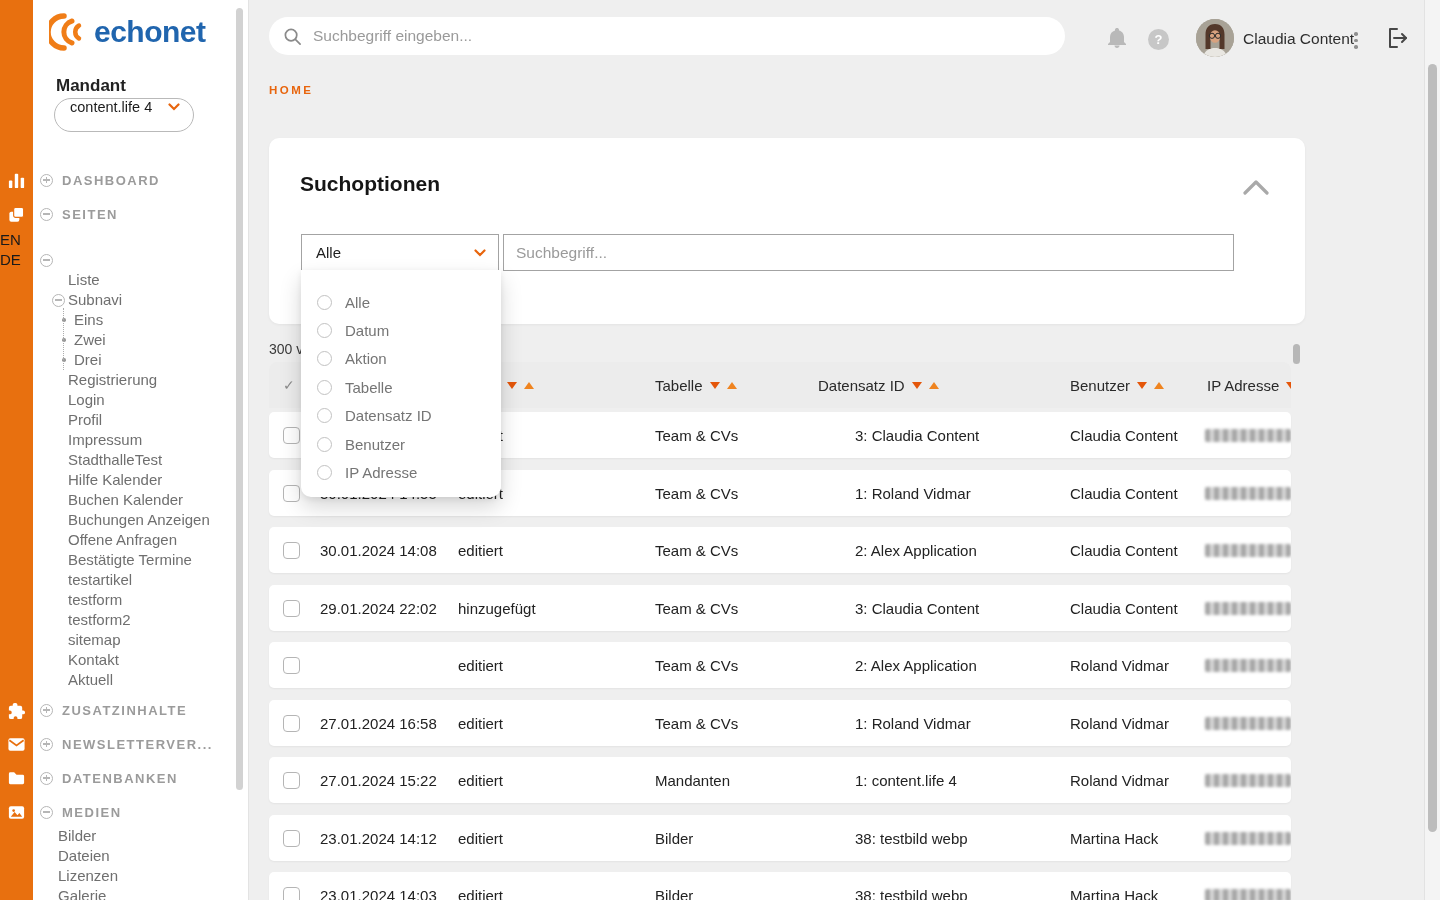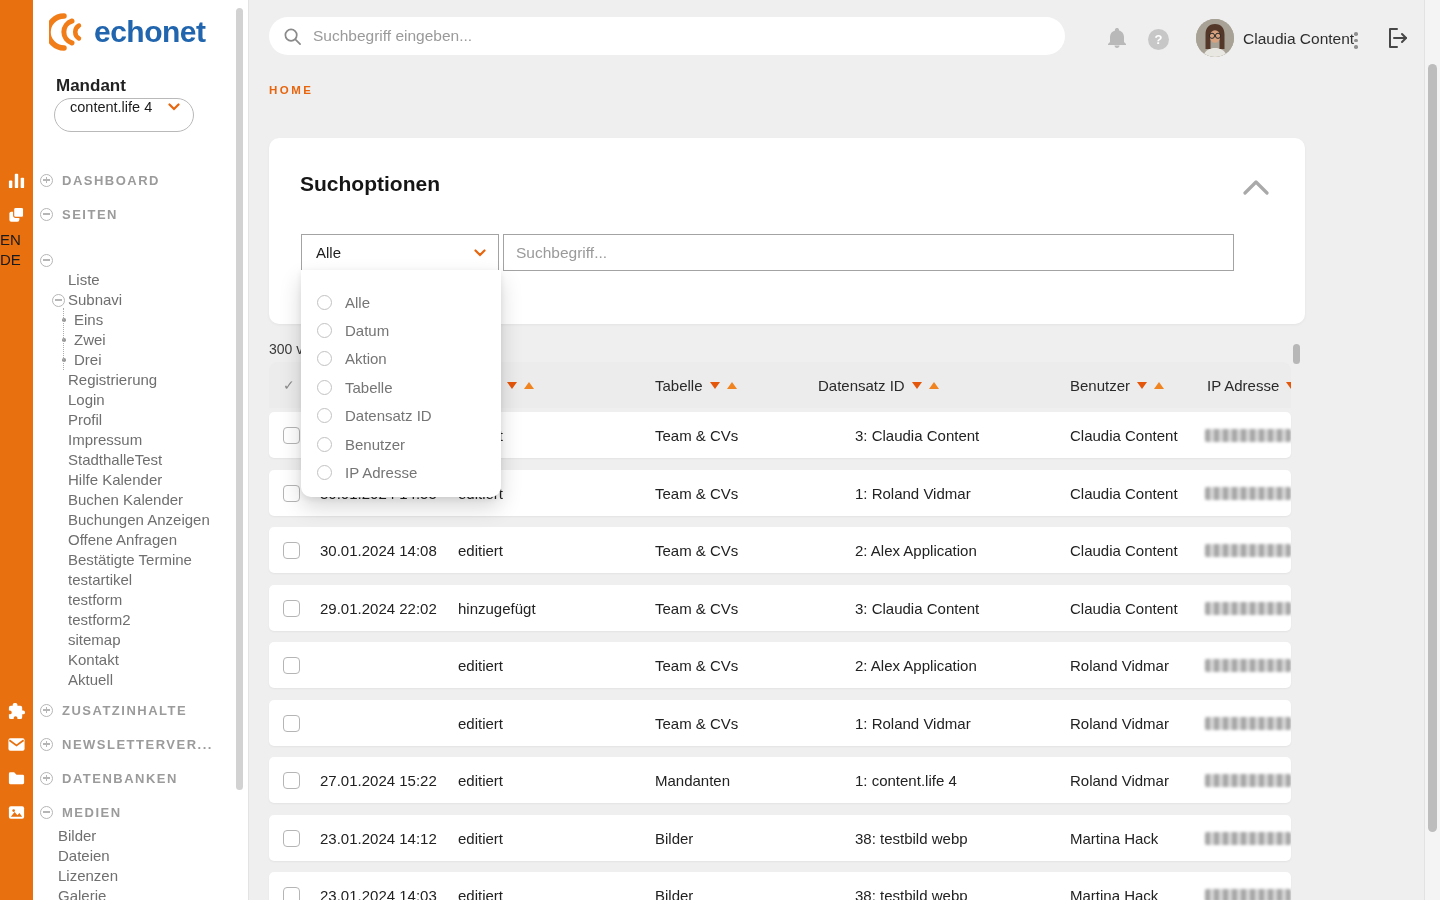--- a/index.html
+++ b/index.html
@@ -365,20 +365,21 @@
   <div class="trow" style="top:642px">
     <span class="cb"></span>
     <span class="cell c-act">editiert</span>
     <span class="cell c-tab">Team &amp; CVs</span>
     <span class="cell c-ds">2: Alex Application</span>
     <span class="cell c-ben">Roland Vidmar</span>
     <span class="ipblur"></span>
   </div>
   <div class="trow" style="top:700px">
     <span class="cb"></span>
+    <span class="cell c-date">27.01.2024 16:58</span>
     <span class="cell c-act">editiert</span>
     <span class="cell c-tab">Team &amp; CVs</span>
     <span class="cell c-ds">1: Roland Vidmar</span>
     <span class="cell c-ben">Roland Vidmar</span>
     <span class="ipblur"></span>
   </div>
   <div class="trow" style="top:757px">
     <span class="cb"></span>
     <span class="cell c-date">27.01.2024 15:22</span>
     <span class="cell c-act">editiert</span>

